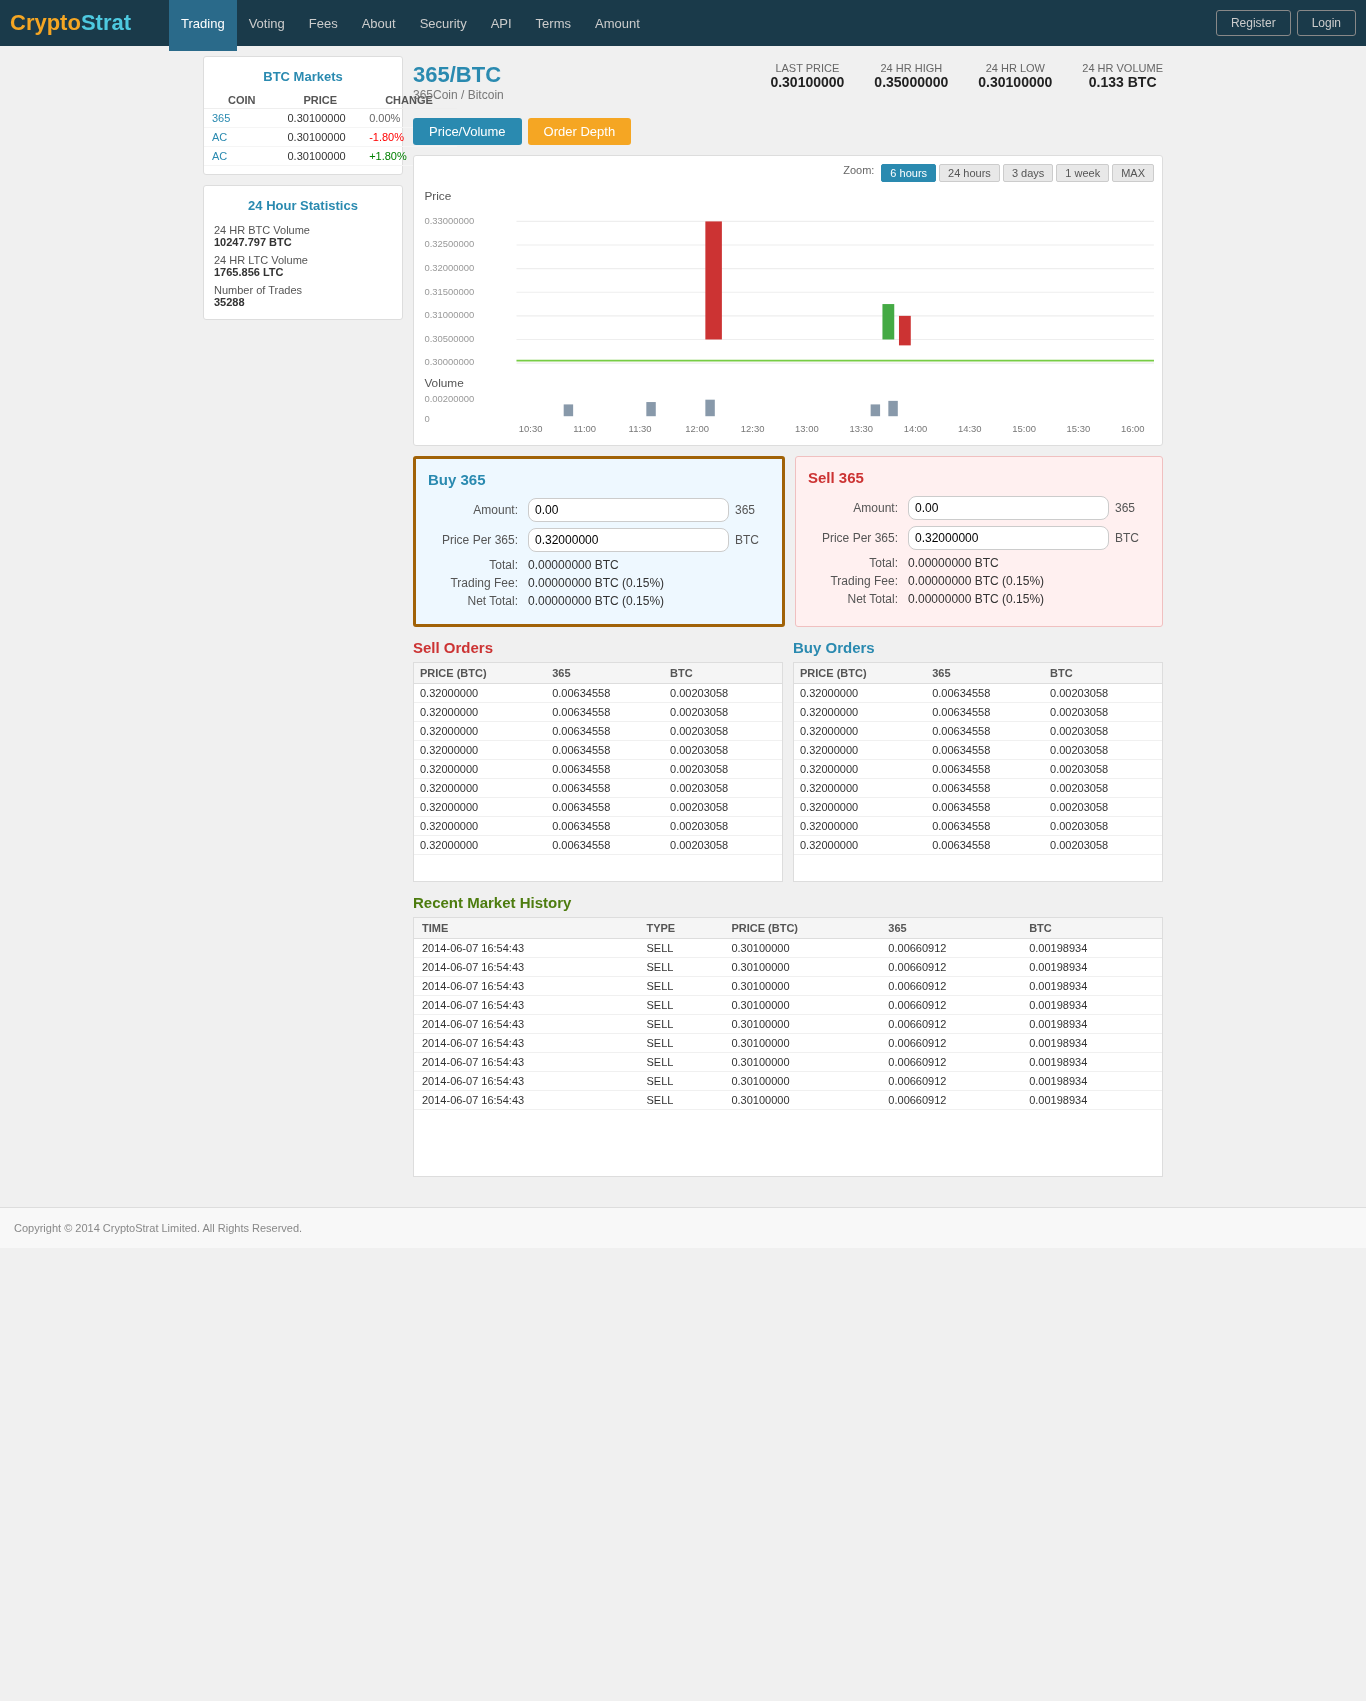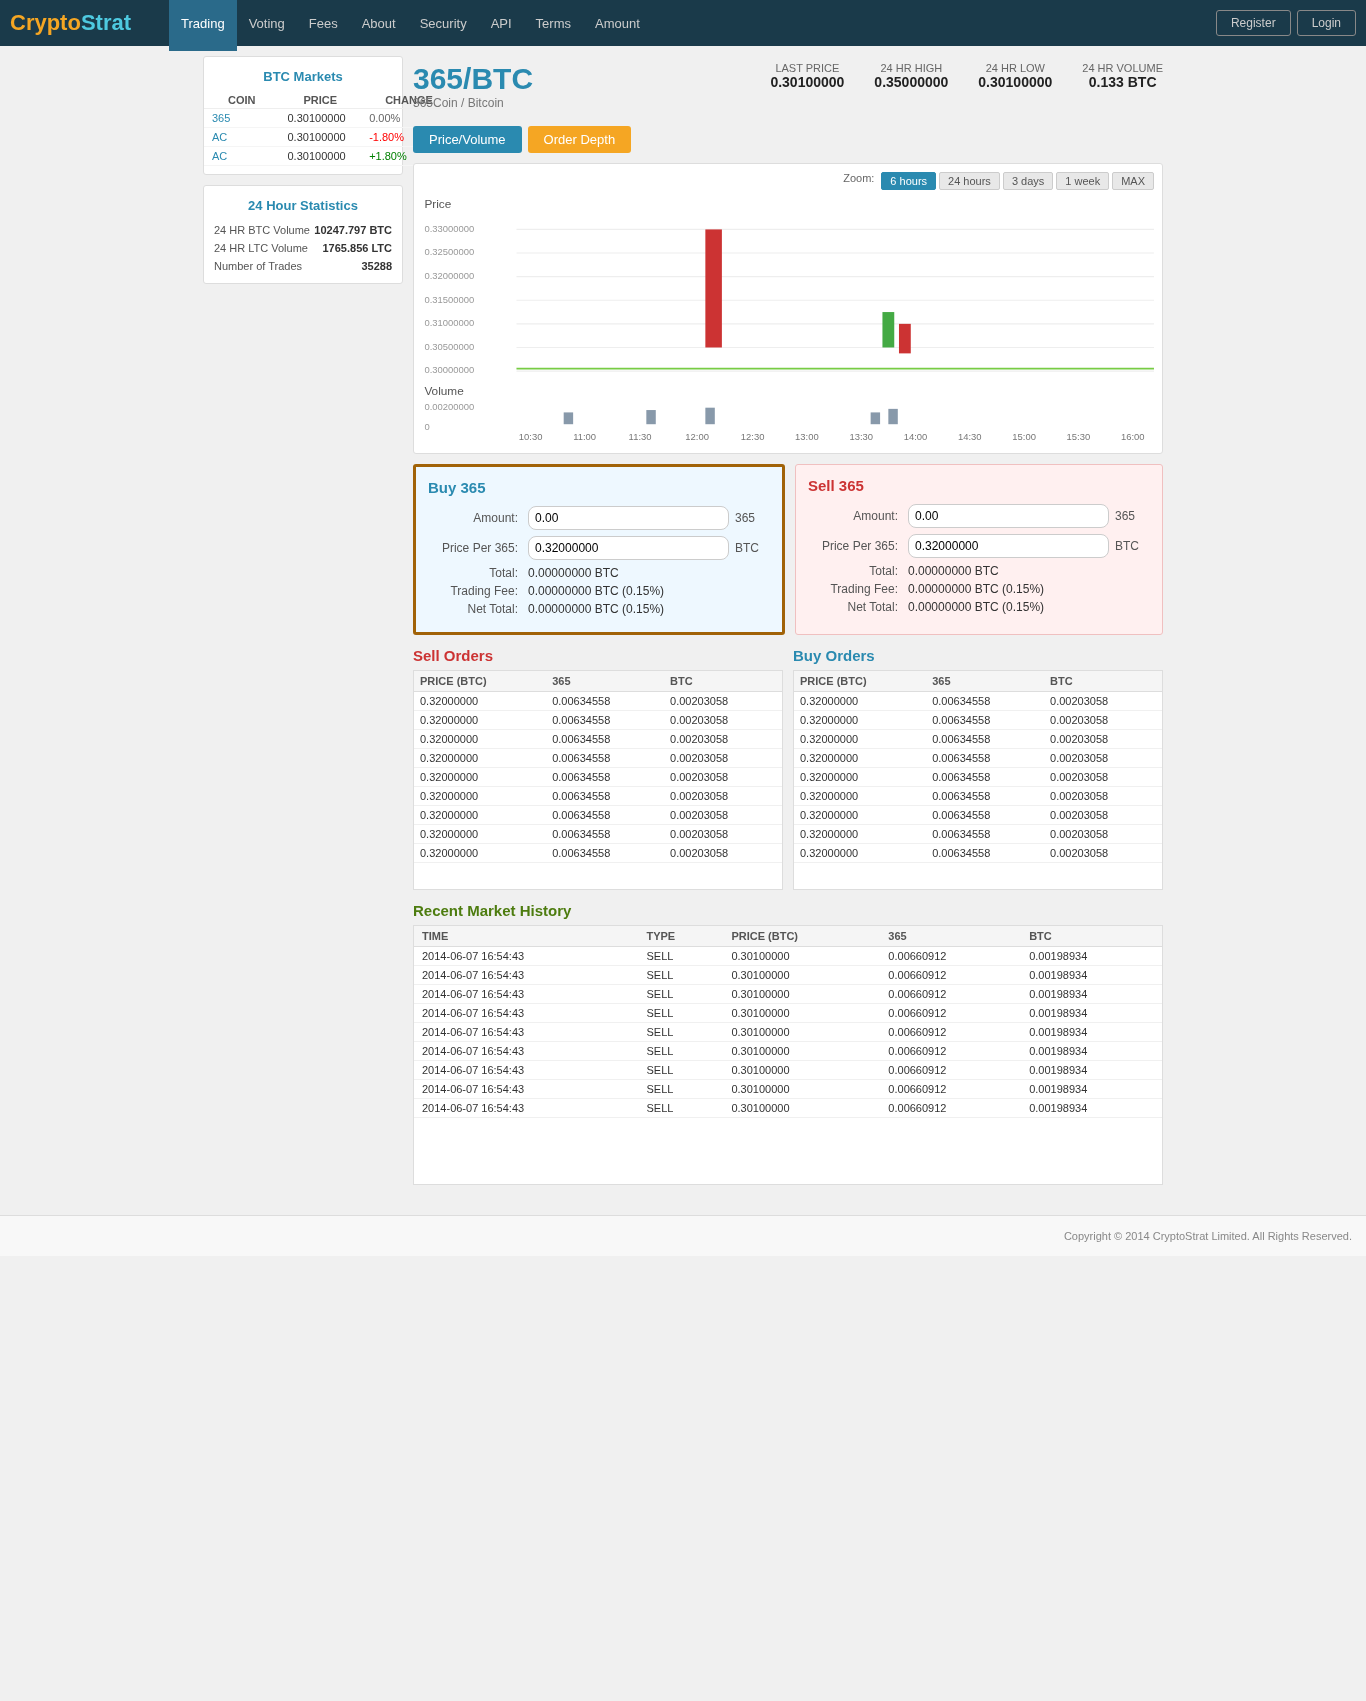--- a/index.html
+++ b/index.html
@@ -24,28 +24,28 @@
     
     .sidebar-section { background: #fff; border: 1px solid #ddd; border-radius: 3px; margin-bottom: 10px; padding: 8px 0; }
     .sidebar-title { color: #2a8ab0; text-align: center; font-size: 13px; font-weight: bold; padding: 4px 0 8px; }
     .sidebar-table { width: 100%; border-collapse: collapse; }
     .sidebar-table th { color: #555; font-size: 11px; padding: 2px 24px; text-align: left; border-bottom: 1px solid #eee; }
     .sidebar-table td { padding: 3px 8px; font-size: 11px; border-bottom: 1px solid #f5f5f5; }
     .sidebar-table td a { color: #2a8ab0; text-decoration: none; }
     .change-pos { color: green; }
     .change-neg { color: red; }
     .change-zero { color: #666; }
-    .stat-row { display: flex; justify-content: space-between; padding: 3px 10px; font-size: 11px; }
+    .stat-row { display: flex; justify-content: space-between; padding: 3px 10px; font-size: 11px; flex-direction: column; }
     .stat-label { color: #555; }
     .stat-value { color: #333; font-weight: bold; }
 
     
     .pair-header { display: flex; align-items: flex-start; gap: 20px; margin-bottom: 10px; padding: 6px 0; }
     .pair-title { }
-    .pair-name { font-size: 30px; color: #2a8ab0; font-weight: bold; }
+    .pair-name { font-size: 22px; color: #2a8ab0; font-weight: bold; }
     .pair-sub { font-size: 12px; color: #777; }
     .pair-stats { display: flex; gap: 30px; margin-left: auto; }
     .stat-block { text-align: center; }
     .stat-block-label { font-size: 11px; color: #666; }
     .stat-block-value { font-size: 14px; font-weight: bold; color: #222; }
 
     
     .view-buttons { display: flex; gap: 6px; margin-bottom: 10px; }
     .view-btn { padding: 6px 16px; border-radius: 3px; cursor: pointer; font-size: 13px; border: none; }
     .view-btn-blue { background: #2a8ab0; color: #fff; }
@@ -88,21 +88,21 @@
 
     
     .history-section { margin-bottom: 20px; }
     .history-title { font-size: 15px; font-weight: bold; color: #4d7c0f; margin-bottom: 6px; }
     .history-table-wrap { border: 1px solid #ddd; background: #fff; height: 260px; overflow-y: auto; }
     .history-table { width: 100%; border-collapse: collapse; font-size: 11px; }
     .history-table th { background: #f5f5f5; padding: 4px 8px; text-align: left; border-bottom: 1px solid #ddd; color: #555; font-weight: bold; position: sticky; top: 0; }
     .history-table td { padding: 3px 8px; border-bottom: 1px solid #f0f0f0; }
 
     
-    footer { text-align: right; padding: 14px; font-size: 11px; color: #888; background: #f8f8f8; border-top: 1px solid #ddd; }
+    footer { text-align: left; padding: 14px; font-size: 11px; color: #888; background: #f8f8f8; border-top: 1px solid #ddd; }
 
     
     .chart-svg { width: 100%; }
   </style>
 </head>
 <body>
 
 <nav>
   <div style="margin-right:18px;">
     <span class="logo">

